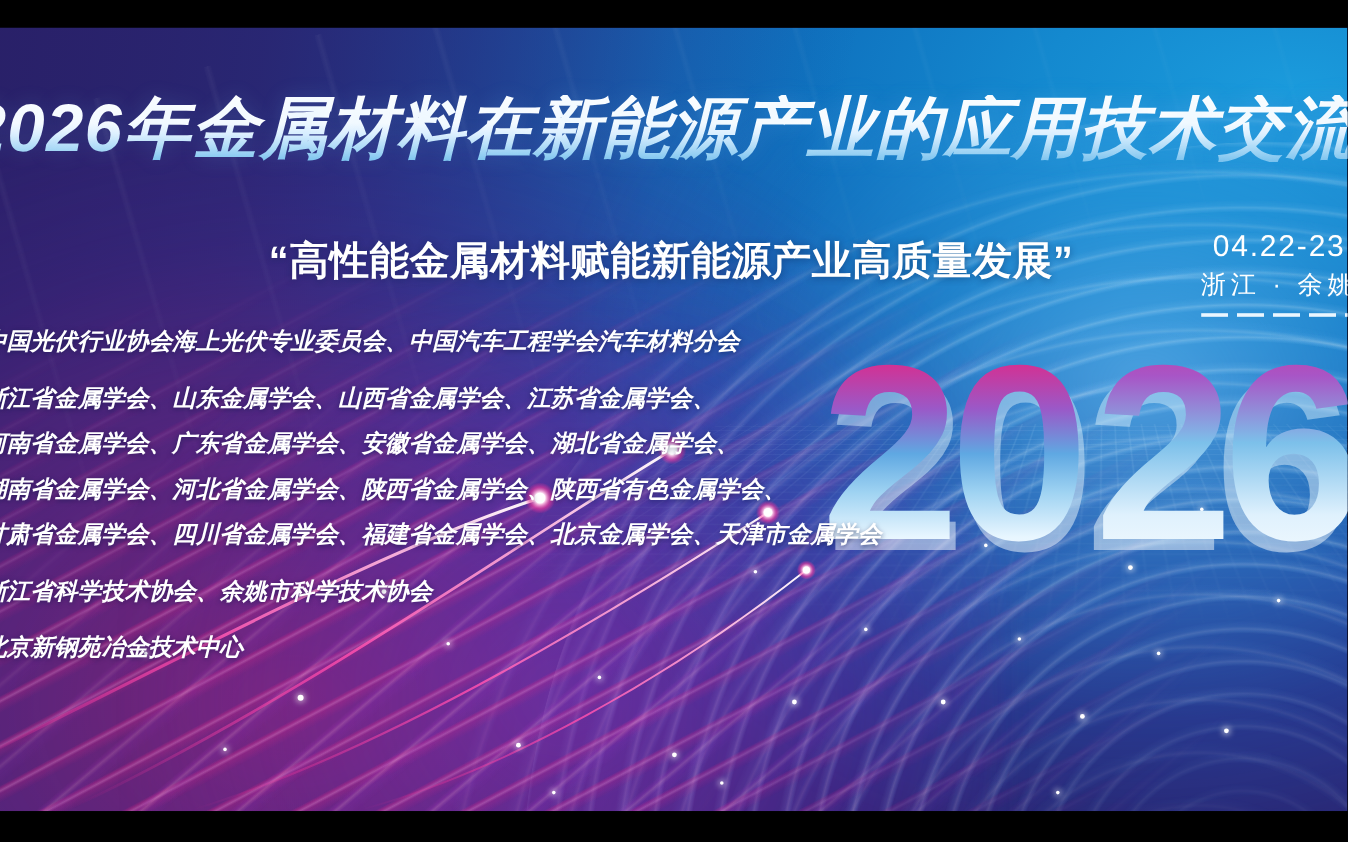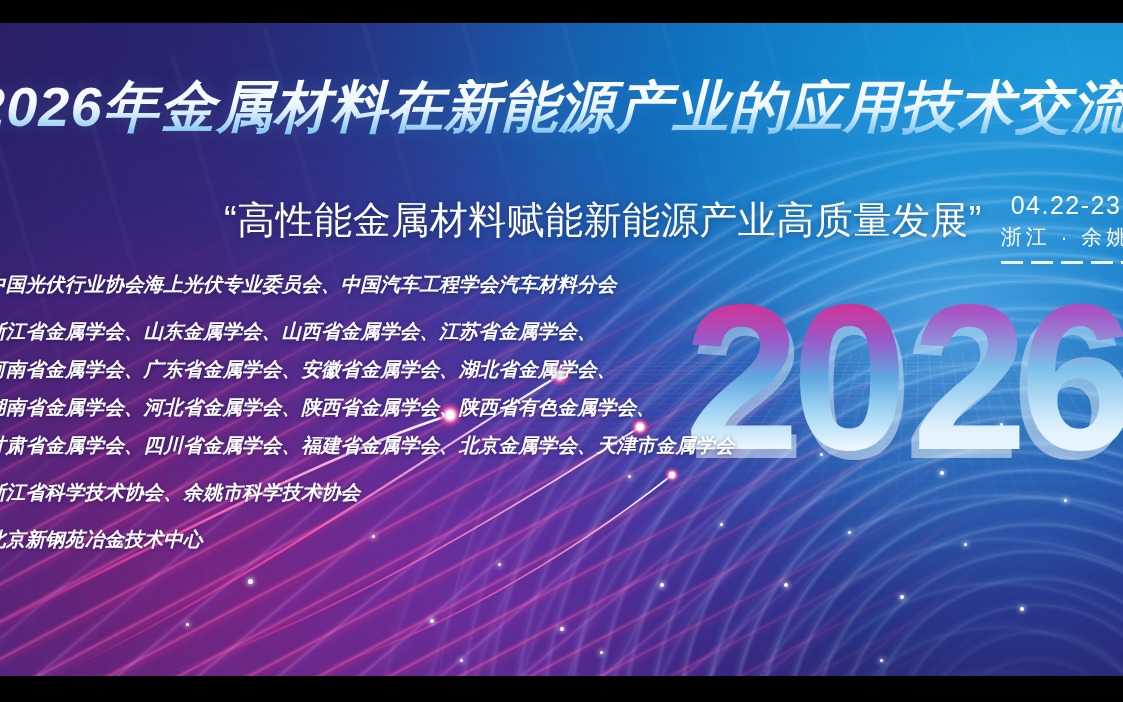--- a/index.html
+++ b/index.html
@@ -277,22 +277,22 @@
     -webkit-text-fill-color: transparent;
     text-shadow: 0 0 18px rgba(120,200,255,0.18);
   }
 
   
   .subtitle {
     position: absolute;
     left: 224px;
     top: 172px;
     white-space: nowrap;
-    font-size: 38px;
-    font-weight: 400;
+    font-size: 33px;
+    font-weight: 700;
     color: #ffffff;
     letter-spacing: 0.5px;
     text-shadow: 0 1px 6px rgba(10,30,80,0.45);
   }
 
   
   .meta-block {
     position: absolute;
     right: -18px;
     top: 168px;

